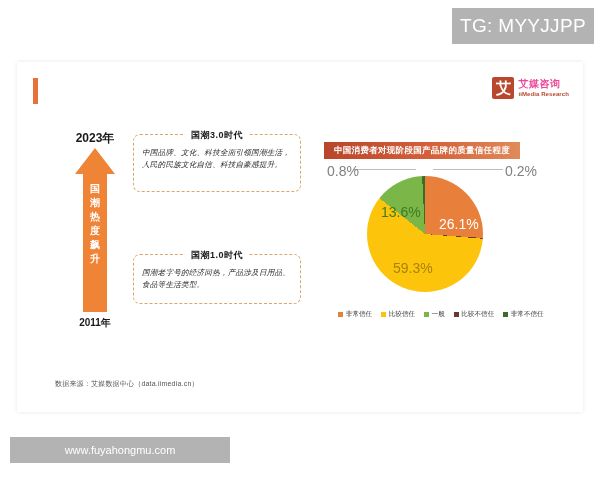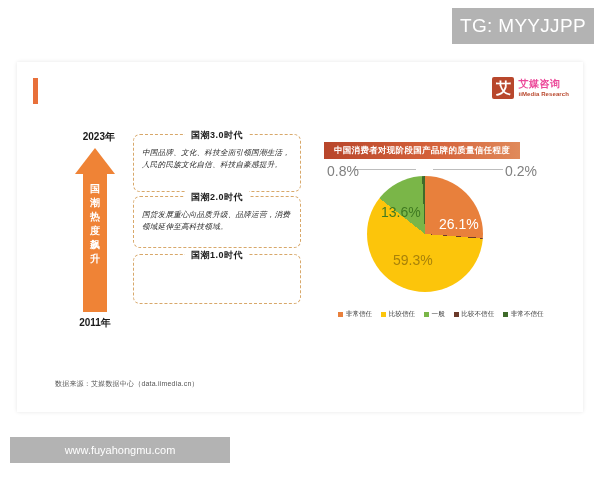--- a/index.html
+++ b/index.html
@@ -110,25 +110,25 @@
   
   .timeline {
     position: absolute;
     left: 10px;
     top: 68px;
     width: 280px;
     height: 200px;
   }
   .year-top {
     position: absolute;
-    left: 20px;
+    left: 34px;
     top: 0px;
     width: 68px;
-    text-align: right;
-    font-size: 10px;
+    text-align: center;
+    font-size: 12px;
     color: #1a1a1a;
     font-weight: bold;
   }
   .year-bottom {
     position: absolute;
     left: 34px;
     top: 186px;
     width: 68px;
     text-align: center;
     font-size: 10px;
@@ -253,21 +253,21 @@
       #7ab648 308.16deg 357.12deg,
       #3f6b2a 357.12deg 360deg
     );
   }
   .pie-lbl {
     position: absolute;
     font-size: 14px;
     font-weight: normal;
   }
   .lbl-261 { left: 130px; top: 56px; color: #ffffff; }
-  .lbl-593 { left: 84px;  top: 92px; color: #a8820a; }
+  .lbl-593 { left: 84px;  top: 100px; color: #a8820a; }
   .lbl-136 { left: 72px;  top: 44px;  color: #3f7a22; }
   .lbl-08  { left: 18px;  top: 3px;   color: #808080; }
   .lbl-02  { left: 196px; top: 3px;   color: #808080; }
   .leader {
     position: absolute;
     height: 1px;
     background: #bdbdbd;
   }
   .leader-l { left: 44px;  top: 9px; width: 63px; }
   .leader-r { left: 124px; top: 9px; width: 70px; }
@@ -356,27 +356,24 @@
         <span>飙</span>
         <span>升</span>
       </div>
     </div>
 
     <div class="era-box era-1">
       <div class="era-title">国潮3.0时代</div>
       <div class="era-text">中国品牌、文化、科技全面引领国潮生活，人民的民族文化自信、科技自豪感提升。</div>
     </div>
 
-    <div class="era-box era-2">
-      <div class="era-title">国潮2.0时代</div>
-      <div class="era-text">国货发展重心向品质升级、品牌运营，消费领域延伸至高科技领域。</div>
-    </div>
 
     <div class="era-box era-3">
       <div class="era-title">国潮1.0时代</div>
+      <div class="era-text">国潮老字号的经济回热，产品涉及日用品、食品等生活类型。</div>
     </div>
   </div>
 
   <div class="chart-panel">
     <div class="chart-title">中国消费者对现阶段国产品牌的质量信任程度</div>
 
     <div class="pie-area">
       <div class="leader leader-l"></div>
       <div class="leader leader-r"></div>
       <div class="pie-lbl lbl-08">0.8%</div>

